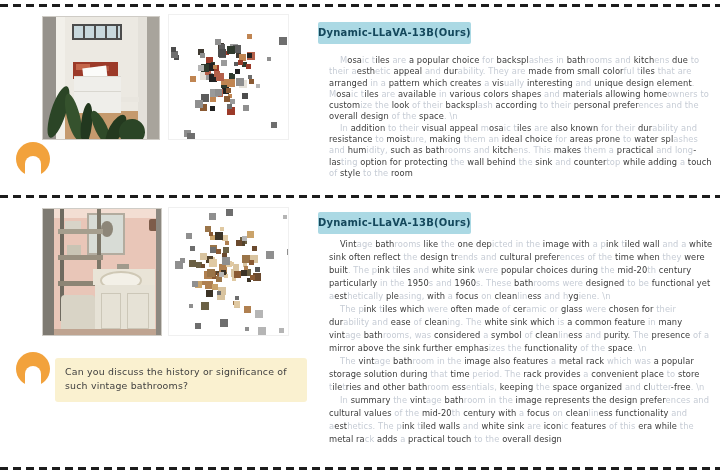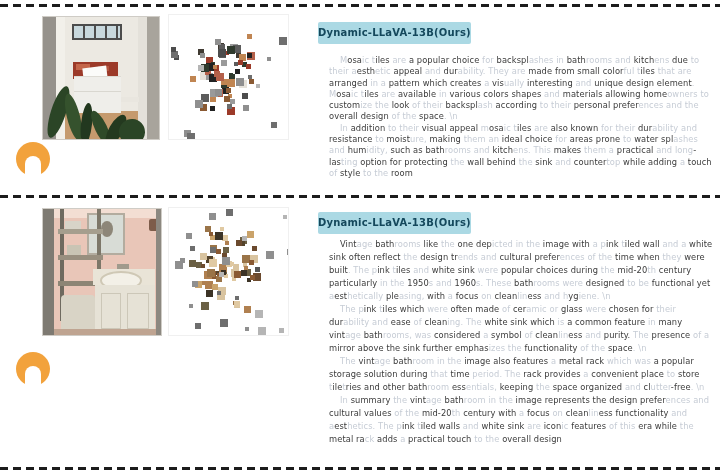--- a/index.html
+++ b/index.html
@@ -261,20 +261,21 @@
       <div style="position: absolute; left: 86px; top: 102px; width: 8px; height: 8px; background: rgb(181, 181, 181);"></div>
       <div style="position: absolute; left: 50px; top: 64px; width: 5px; height: 5px; background: rgb(181, 181, 181);"></div>
       <div style="position: absolute; left: 20px; top: 96px; width: 4px; height: 4px; background: rgb(143, 143, 143);"></div>
       <div style="position: absolute; left: 48px; top: 83px; width: 4px; height: 4px; background: rgb(110, 110, 110);"></div>
     </div>
 
   <div class="avatar" style="left:16px;top:352px">
     <div class="disc"></div>
       <div class="notch"></div>
   </div>
+  <div class="bubble" style="left:55px;top:358px;width:252px;height:44px">Can you discuss the history or significance of such vintage bathrooms?</div>
 
   <div class="model-label" style="left:318px;top:212px">Dynamic-LLaVA-13B(Ours)</div>
   <div class="resp tight" style="left:329px;top:238px;width:386px;height:228px">
       <p><span class="tok-kept">Vint</span><span class="tok-pruned">age </span><span class="tok-kept">bath</span><span class="tok-pruned">rooms </span><span class="tok-kept">like</span><span class="tok-pruned"> the </span><span class="tok-kept">one dep</span><span class="tok-pruned">icted in the </span><span class="tok-kept">image with</span><span class="tok-pruned"> a p</span><span class="tok-kept">ink</span><span class="tok-pruned"> t</span><span class="tok-kept">iled wall</span><span class="tok-pruned"> and a </span><span class="tok-kept">white sink often reflect</span><span class="tok-pruned"> the </span><span class="tok-kept">design tr</span><span class="tok-pruned">ends and </span><span class="tok-kept">cultural prefer</span><span class="tok-pruned">ences of the </span><span class="tok-kept">time when</span><span class="tok-pruned"> they </span><span class="tok-kept">were built</span><span class="tok-pruned">. The p</span><span class="tok-kept">ink</span><span class="tok-pruned"> t</span><span class="tok-kept">iles</span><span class="tok-pruned"> and </span><span class="tok-kept">white sink</span><span class="tok-pruned"> were </span><span class="tok-kept">popular choices during</span><span class="tok-pruned"> the </span><span class="tok-kept">mid-20</span><span class="tok-pruned">th </span><span class="tok-kept">century particularly</span><span class="tok-pruned"> in the </span><span class="tok-kept">1950</span><span class="tok-pruned">s and </span><span class="tok-kept">1960</span><span class="tok-pruned">s. These </span><span class="tok-kept">bath</span><span class="tok-pruned">rooms were </span><span class="tok-kept">designed</span><span class="tok-pruned"> to be </span><span class="tok-kept">functional yet</span><span class="tok-pruned"> a</span><span class="tok-kept">est</span><span class="tok-pruned">hetically </span><span class="tok-kept">ple</span><span class="tok-pruned">asing, </span><span class="tok-kept">with</span><span class="tok-pruned"> a </span><span class="tok-kept">focus</span><span class="tok-pruned"> on </span><span class="tok-kept">clean</span><span class="tok-pruned">lin</span><span class="tok-kept">ess</span><span class="tok-pruned"> and h</span><span class="tok-kept">yg</span><span class="tok-pruned">iene. \n</span></p>
       <p><span class="tok-pruned">The p</span><span class="tok-kept">ink</span><span class="tok-pruned"> t</span><span class="tok-kept">iles which</span><span class="tok-pruned"> were </span><span class="tok-kept">often made</span><span class="tok-pruned"> of </span><span class="tok-kept">cer</span><span class="tok-pruned">amic or </span><span class="tok-kept">glass</span><span class="tok-pruned"> were </span><span class="tok-kept">chosen for</span><span class="tok-pruned"> their </span><span class="tok-kept">dur</span><span class="tok-pruned">ability and </span><span class="tok-kept">ease</span><span class="tok-pruned"> of </span><span class="tok-kept">clean</span><span class="tok-pruned">ing. The </span><span class="tok-kept">white sink which</span><span class="tok-pruned"> is </span><span class="tok-kept">a common feature</span><span class="tok-pruned"> in </span><span class="tok-kept">many vint</span><span class="tok-pruned">age </span><span class="tok-kept">bath</span><span class="tok-pruned">rooms, was </span><span class="tok-kept">considered</span><span class="tok-pruned"> a </span><span class="tok-kept">symbol</span><span class="tok-pruned"> of </span><span class="tok-kept">clean</span><span class="tok-pruned">lin</span><span class="tok-kept">ess</span><span class="tok-pruned"> and </span><span class="tok-kept">purity.</span><span class="tok-pruned"> The </span><span class="tok-kept">presence</span><span class="tok-pruned"> of a </span><span class="tok-kept">mirror above the sink further emphas</span><span class="tok-pruned">izes the </span><span class="tok-kept">functionality</span><span class="tok-pruned"> of the </span><span class="tok-kept">space</span><span class="tok-pruned">. \n</span></p>
       <p><span class="tok-pruned">The </span><span class="tok-kept">vint</span><span class="tok-pruned">age </span><span class="tok-kept">bath</span><span class="tok-pruned">room in the </span><span class="tok-kept">image also features</span><span class="tok-pruned"> a </span><span class="tok-kept">metal rack</span><span class="tok-pruned"> which was </span><span class="tok-kept">a popular storage solution during</span><span class="tok-pruned"> that </span><span class="tok-kept">time</span><span class="tok-pruned"> period. The </span><span class="tok-kept">rack provides</span><span class="tok-pruned"> a </span><span class="tok-kept">convenient place</span><span class="tok-pruned"> to </span><span class="tok-kept">store</span><span class="tok-pruned"> t</span><span class="tok-kept">ile</span><span class="tok-pruned">t</span><span class="tok-kept">ries and other bath</span><span class="tok-pruned">room </span><span class="tok-kept">ess</span><span class="tok-pruned">entials, </span><span class="tok-kept">keeping</span><span class="tok-pruned"> the </span><span class="tok-kept">space organized</span><span class="tok-pruned"> and </span><span class="tok-kept">cl</span><span class="tok-pruned">utter</span><span class="tok-kept">-free</span><span class="tok-pruned">. \n</span></p>
       <p><span class="tok-pruned">In </span><span class="tok-kept">summary</span><span class="tok-pruned"> the </span><span class="tok-kept">vint</span><span class="tok-pruned">age </span><span class="tok-kept">bath</span><span class="tok-pruned">room in the </span><span class="tok-kept">image represents the design prefer</span><span class="tok-pruned">ences and </span><span class="tok-kept">cultural values</span><span class="tok-pruned"> of the </span><span class="tok-kept">mid-20</span><span class="tok-pruned">th </span><span class="tok-kept">century with</span><span class="tok-pruned"> a </span><span class="tok-kept">focus</span><span class="tok-pruned"> on </span><span class="tok-kept">clean</span><span class="tok-pruned">lin</span><span class="tok-kept">ess functionality</span><span class="tok-pruned"> and a</span><span class="tok-kept">est</span><span class="tok-pruned">hetics. The p</span><span class="tok-kept">ink</span><span class="tok-pruned"> t</span><span class="tok-kept">iled walls</span><span class="tok-pruned"> and </span><span class="tok-kept">white sink</span><span class="tok-pruned"> are </span><span class="tok-kept">icon</span><span class="tok-pruned">ic </span><span class="tok-kept">features</span><span class="tok-pruned"> of this </span><span class="tok-kept">era while</span><span class="tok-pruned"> the </span><span class="tok-kept">metal ra</span><span class="tok-pruned">ck </span><span class="tok-kept">adds</span><span class="tok-pruned"> a </span><span class="tok-kept">practical touch</span><span class="tok-pruned"> to the </span><span class="tok-kept">overall design</span></p>
     </div>
 
 </div>

